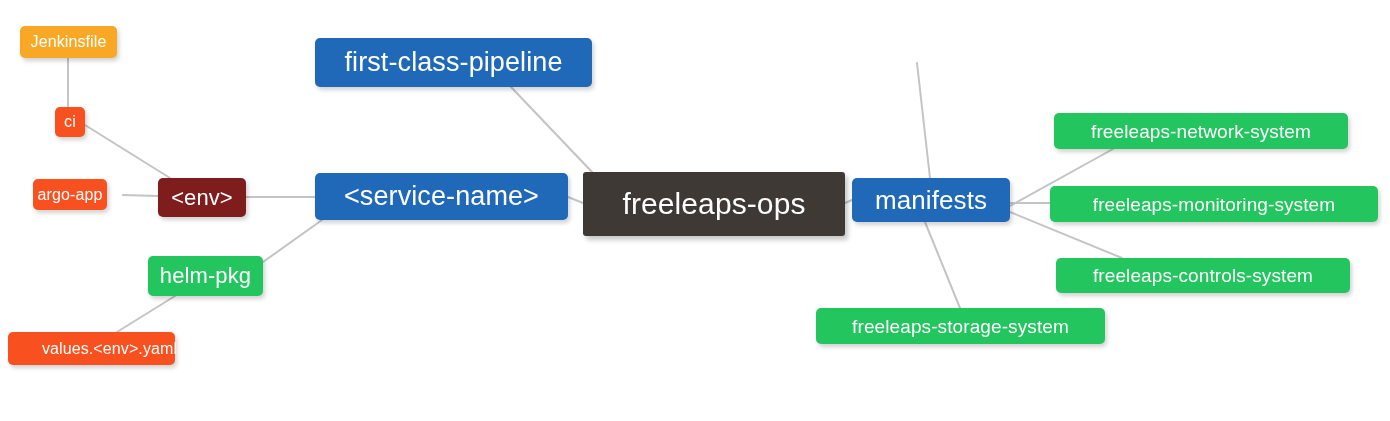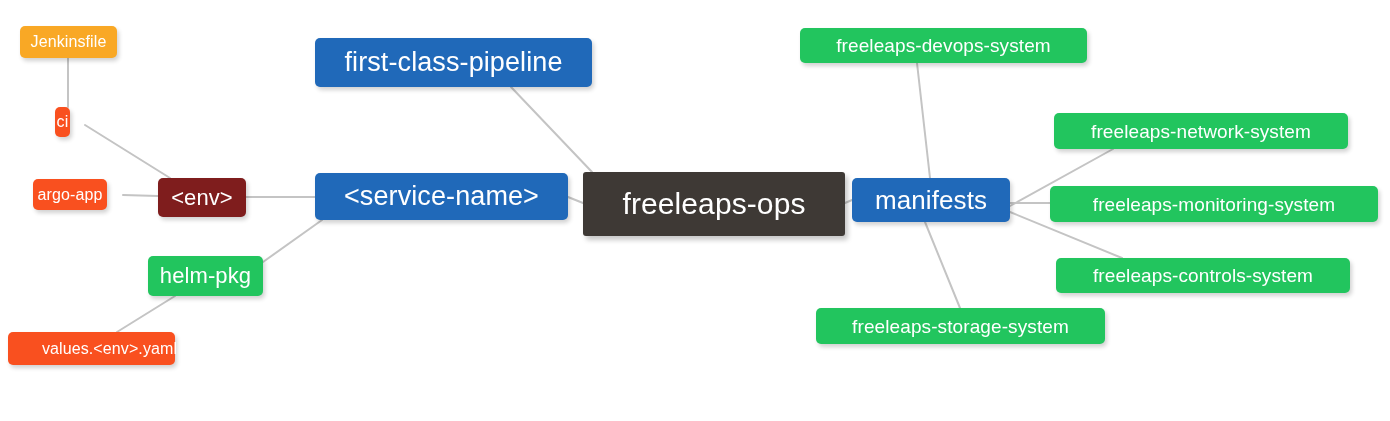--- a/index.html
+++ b/index.html
@@ -73,23 +73,22 @@
       <line x1="1010" y1="212" x2="1122" y2="258" stroke="#c4c4c4" stroke-width="2" stroke-linecap="round"></line>
       <line x1="925" y1="222" x2="960" y2="308" stroke="#c4c4c4" stroke-width="2" stroke-linecap="round"></line>
     </svg>
   <div id="node-layer">
       <div class="node node-root" style="left: 583px; top: 172px; width: 262px; height: 64px; background: rgb(62, 57, 53); font-size: 30px;">freeleaps-ops</div>
       <div class="node" style="left: 315px; top: 173px; width: 253px; height: 47px; background: rgb(32, 105, 185); font-size: 27px;">&lt;service-name&gt;</div>
       <div class="node" style="left: 315px; top: 38px; width: 277px; height: 49px; background: rgb(32, 105, 185); font-size: 27px;">first-class-pipeline</div>
       <div class="node" style="left: 852px; top: 178px; width: 158px; height: 44px; background: rgb(32, 105, 185); font-size: 26px;">manifests</div>
       <div class="node" style="left: 158px; top: 178px; width: 88px; height: 39px; background: #7f1d1d; font-size: 22px;">&lt;env&gt;</div>
       <div class="node" style="left: 148px; top: 256px; width: 115px; height: 40px; background: rgb(34, 197, 94); font-size: 22px;">helm-pkg</div>
-      <div class="node" style="left: 55px; top: 107px; width: 15px; height: 30px; background: rgb(249, 80, 31); font-size: 16px;">ci</div>
+      <div class="node" style="left: 55px; top: 107px; width: 30px; height: 30px; background: rgb(249, 80, 31); font-size: 16px;">ci</div>
       <div class="node" style="left: 20px; top: 26px; width: 97px; height: 32px; background: rgb(249, 168, 37); font-size: 16px;">Jenkinsfile</div>
       <div class="node" style="left: 33px; top: 179px; width: 74px; height: 31px; background: rgb(249, 80, 31); font-size: 16px;">argo-app</div>
       <div class="node" style="left: 8px; top: 332px; width: 167px; height: 33px; background: rgb(249, 80, 31); font-size: 16px; padding-left: 36px;">values.&lt;env&gt;.yaml</div>
-      <div class="node" style="left: 800px; top: 28px; width: 287px; height: 35px; background: rgb(34, 197, 94); font-size: 19px;">freeleaps-devops-system</div>
       <div class="node" style="left: 1054px; top: 113px; width: 294px; height: 36px; background: rgb(34, 197, 94); font-size: 19px;">freeleaps-network-system</div>
       <div class="node" style="left: 1050px; top: 186px; width: 328px; height: 36px; background: rgb(34, 197, 94); font-size: 19px;">freeleaps-monitoring-system</div>
       <div class="node" style="left: 1056px; top: 258px; width: 294px; height: 35px; background: rgb(34, 197, 94); font-size: 19px;">freeleaps-controls-system</div>
       <div class="node" style="left: 816px; top: 308px; width: 289px; height: 36px; background: rgb(34, 197, 94); font-size: 19px;">freeleaps-storage-system</div>
     </div>
 </div>
 
 </body></html>

